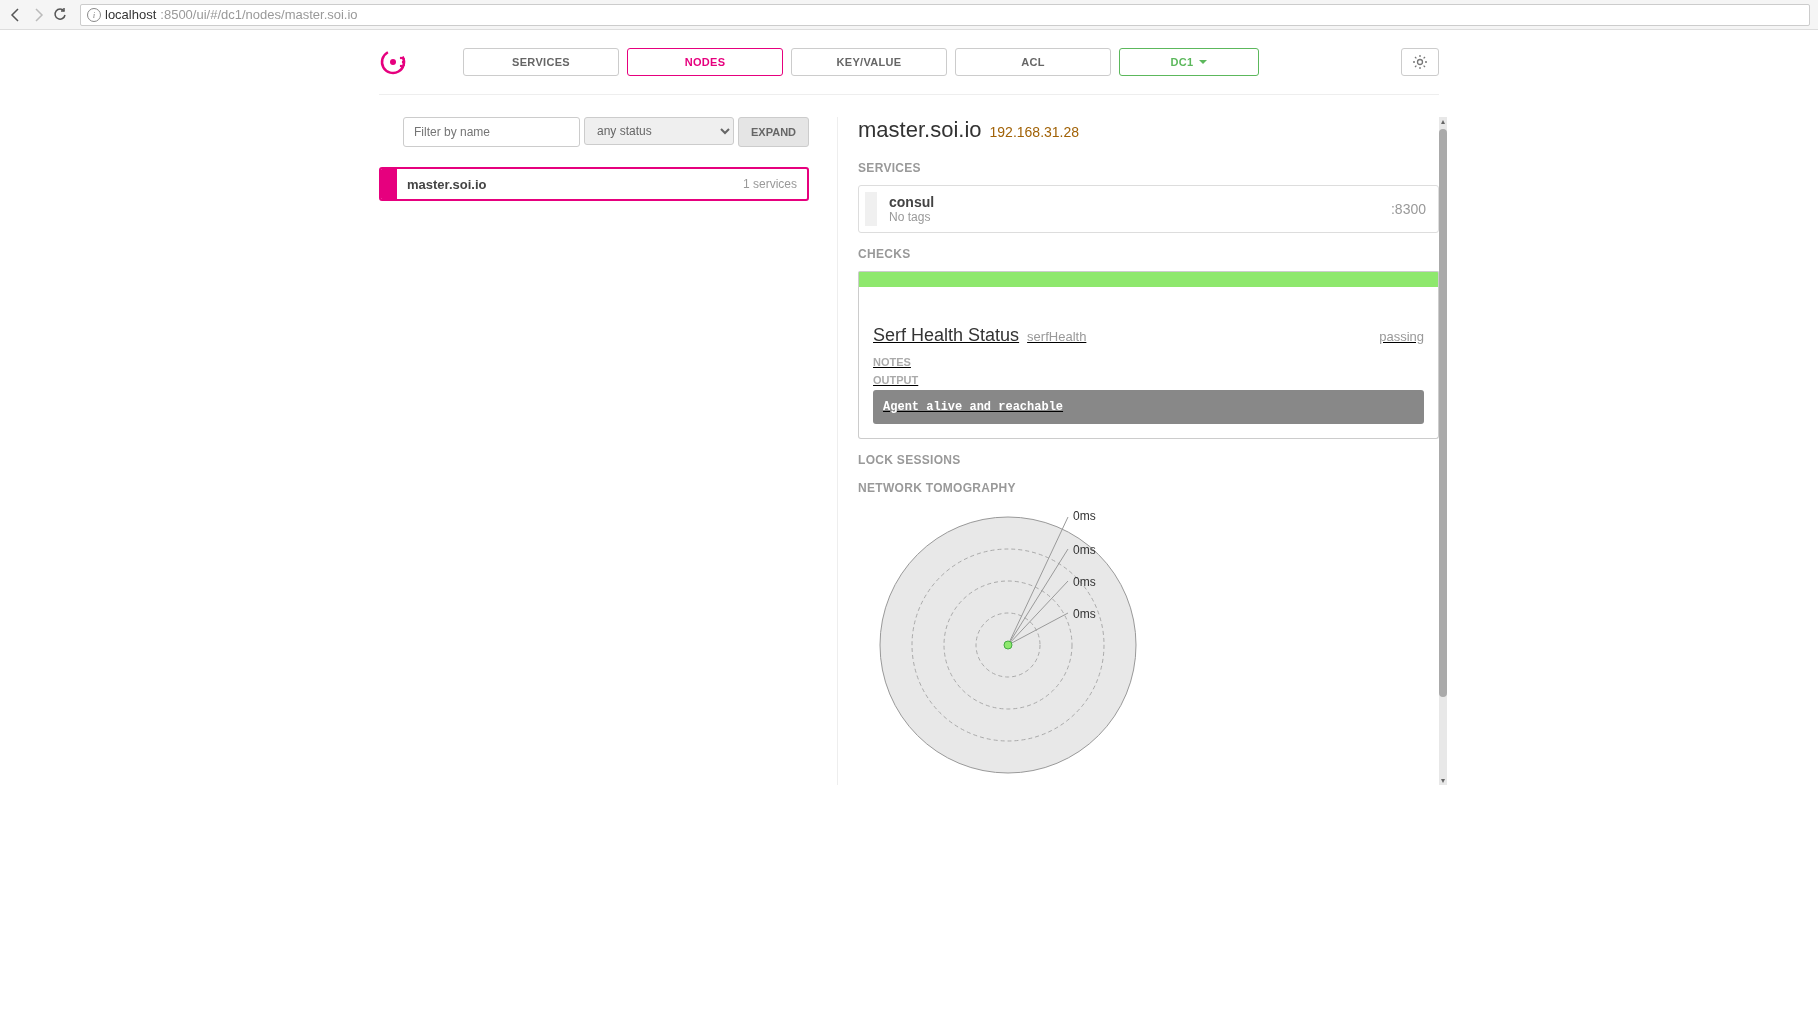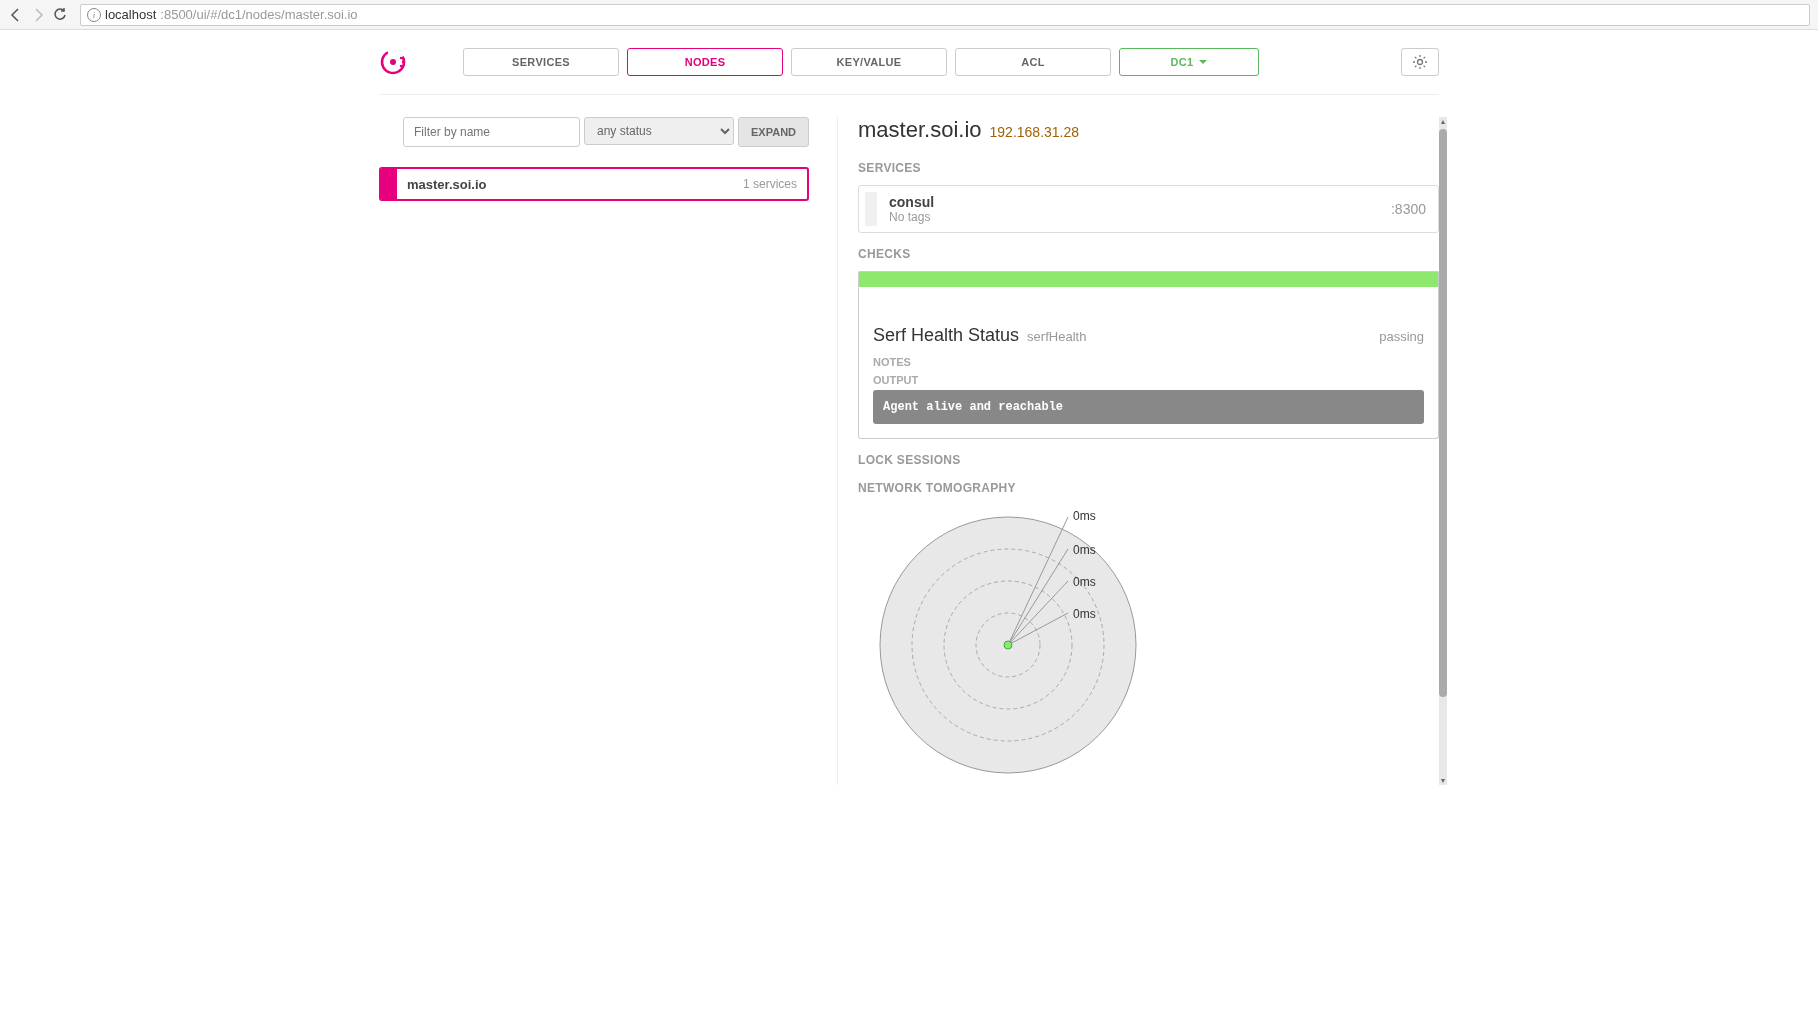--- a/index.html
+++ b/index.html
@@ -44,21 +44,21 @@
     .section-label { font-size: 12px; font-weight: 700; color: #999; letter-spacing: 0.3px; margin: 14px 0 10px 0; }
     
     .service-card { border: 1px solid #ddd; border-radius: 3px; display: flex; align-items: center; padding: 6px 12px 6px 6px; }
     .service-status { width: 12px; height: 34px; background: #f0f0f0; margin-right: 12px; }
     .service-meta { flex: 1; }
     .service-name { font-size: 14px; font-weight: 700; color: #444; }
     .service-tags { font-size: 12px; color: #999; }
     .service-port { font-size: 14px; color: #999; }
     
     .check-green-bar { height: 16px; background: #8ee86d; border-radius: 2px 2px 0 0; margin-bottom: 0; border: 1px solid #ccc; border-bottom: none; }
-    .check-card { border: 1px solid #ccc; border-top: none; border-radius: 0 0 3px 3px; padding: 10px 14px 14px 14px; }
+    .check-card { border: 1px solid #ccc; border-top: none; border-radius: 0 0 3px 3px; padding: 10px 14px 14px 14px; text-decoration: underline; }
     .check-header { display: flex; align-items: baseline; margin-bottom: 10px; }
     .check-title { font-size: 18px; font-weight: 400; color: #333; }
     .check-id { font-size: 13px; color: #999; margin-left: 8px; }
     .check-status { font-size: 13px; color: #999; margin-left: auto; margin-top: 32px; }
     .check-sub { font-size: 11px; font-weight: 700; color: #aaa; margin: 6px 0 4px 0; }
     .check-output { background: #888; color: #fff; font-family: "Courier New", monospace; font-size: 12px; font-weight: bold; padding: 10px; border-radius: 3px; }
     
     .no-sessions { font-size: 13px; color: #888; margin: 6px 0 10px 0; }
     
     .radar { position: relative; width: 280px; height: 280px; margin-left: 10px; }

